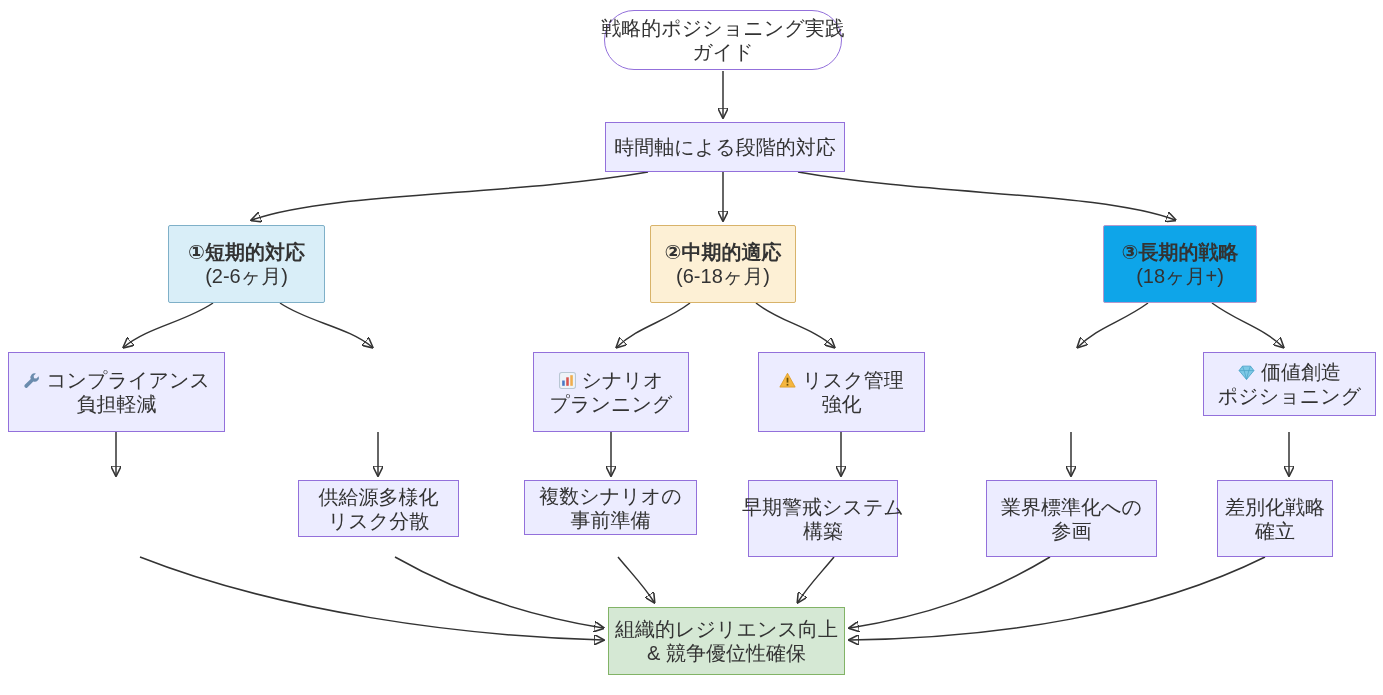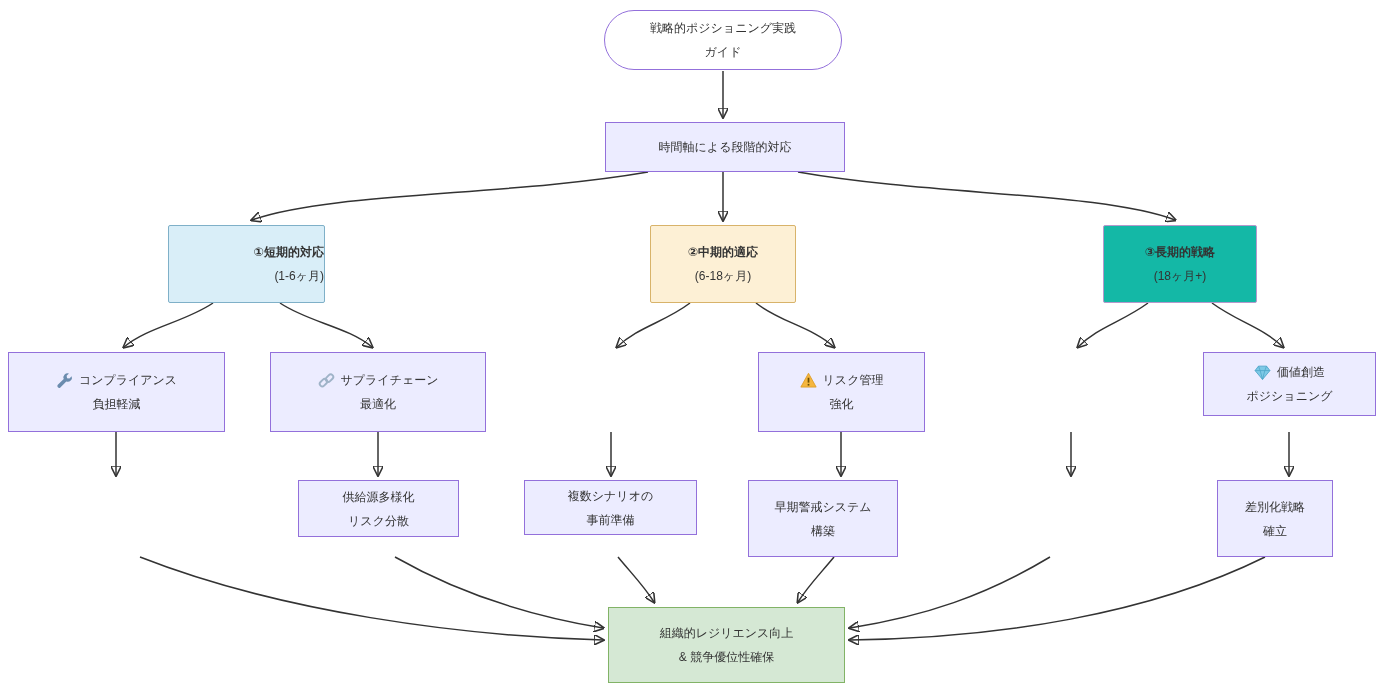--- a/index.html
+++ b/index.html
@@ -12,30 +12,30 @@
     background:#ffffff;
   }
   .edges{position:absolute;left:0;top:0;z-index:1;}
   .edges path{fill:none;stroke:#333333;stroke-width:1.5;}
   .node{
     position:absolute;z-index:2;
     display:flex;flex-direction:column;align-items:center;justify-content:center;
     box-sizing:border-box;
     background:#ECECFF;
     border:1px solid #9370DB;
-    font-size:12px;line-height:24px;
+    font-size:20px;line-height:24px;
     text-align:center;
   }
   .node .line{display:flex;align-items:center;justify-content:center;gap:6px;white-space:nowrap;}
   .pill{border-radius:30px;background:#ffffff;}
   .phase{border-radius:2px;}
   .phase .title{font-weight:bold;}
-  .phase-short{background:#d9eef8;border-color:#7fb0c8;align-items:flex-end;}
+  .phase-short{background:#d9eef8;border-color:#7fb0c8;}
   .phase-mid{background:#fdf0d5;border-color:#d8b36a;}
-  .phase-long{background:#14b8a6;border-color:#b598cc;}
+  .phase-long{background:#0ea5e9;border-color:#b598cc;}
   .goal{background:#d5e8d4;border-color:#82b366;}
   .icon{display:inline-flex;align-items:center;justify-content:center;width:17px;height:17px;flex:0 0 auto;}
   .icon svg{width:17px;height:17px;display:block;}
 </style>
 </head>
 <body>
 
 <div class="canvas">
 
   <svg class="edges" width="1383" height="695" viewBox="0 0 1383 695">
@@ -75,21 +75,21 @@
     <div class="line">戦略的ポジショニング実践</div>
     <div class="line">ガイド</div>
   </div>
 
   <div class="node" style="left:605px;top:122px;width:240px;height:50px">
     <div class="line">時間軸による段階的対応</div>
   </div>
 
   <div class="node phase phase-short" style="left:168px;top:225px;width:157px;height:78px">
     <div class="line title">①短期的対応</div>
-    <div class="line">(1-6ヶ月)</div>
+    <div class="line">(2-6ヶ月)</div>
   </div>
   <div class="node phase phase-mid" style="left:650px;top:225px;width:146px;height:78px">
     <div class="line title">②中期的適応</div>
     <div class="line">(6-18ヶ月)</div>
   </div>
   <div class="node phase phase-long" style="left:1103px;top:225px;width:154px;height:78px">
     <div class="line title">③長期的戦略</div>
     <div class="line">(18ヶ月+)</div>
   </div>
 
@@ -98,33 +98,35 @@
       <span class="icon">
         <svg viewBox="0 0 16 16">
             <path d="M14.8 4.0a3.9 3.9 0 0 1-5.1 4.9L4.1 14.5a1.7 1.7 0 0 1-2.4-2.4L7.3 6.5a3.9 3.9 0 0 1 4.9-5.1L10 3.6l.4 2.2 2.2.4 2.2-2.2z" fill="#6b8cae"></path>
           </svg>
       </span>
       <span>コンプライアンス</span>
     </div>
     <div class="line">負担軽減</div>
   </div>
 
-  <div class="node" style="left:270px;top:352px;width:216px;height:80px">
+
+  <div class="node" style="left:533px;top:352px;width:156px;height:80px">
     <div class="line">
       <span class="icon">
-        <svg viewBox="0 0 16 16" fill="none" stroke="#9fb3c8" stroke-width="1.8">
-          <rect x="1.2" y="7.6" width="8" height="4.8" rx="2.4" transform="rotate(-45 5.2 10)"></rect>
-          <rect x="6.8" y="3.4" width="8" height="4.8" rx="2.4" transform="rotate(-45 10.8 5.8)"></rect>
+        <svg viewBox="0 0 16 16">
+          <rect x="0.5" y="0.5" width="15" height="15" rx="2" fill="#eef3f8" stroke="#b9c7d4" stroke-width="1"></rect>
+          <rect x="3" y="8" width="2.4" height="5" fill="#4a78c5"></rect>
+          <rect x="6.8" y="5" width="2.4" height="8" fill="#d9534f"></rect>
+          <rect x="10.6" y="3" width="2.4" height="10" fill="#f0ad4e"></rect>
         </svg>
       </span>
-      <span>サプライチェーン</span>
+      <span>シナリオ</span>
     </div>
-    <div class="line">最適化</div>
+    <div class="line">プランニング</div>
   </div>
-
 
   <div class="node" style="left:758px;top:352px;width:167px;height:80px">
     <div class="line">
       <span class="icon">
         <svg viewBox="0 0 16 16">
           <path d="M8 1.2 15.2 14.2H0.8z" fill="#f5b63f" stroke="#dd9b24" stroke-width="0.8"></path>
           <rect x="7.2" y="5.4" width="1.6" height="4.6" fill="#6b4e00"></rect>
           <rect x="7.2" y="11.2" width="1.6" height="1.6" fill="#6b4e00"></rect>
         </svg>
       </span>
@@ -152,23 +154,27 @@
     <div class="line">リスク分散</div>
   </div>
   <div class="node" style="left:524px;top:480px;width:173px;height:55px">
     <div class="line">複数シナリオの</div>
     <div class="line">事前準備</div>
   </div>
   <div class="node" style="left:748px;top:480px;width:150px;height:77px">
     <div class="line">早期警戒システム</div>
     <div class="line">構築</div>
   </div>
+  <div class="node" style="left:986px;top:480px;width:171px;height:77px">
+    <div class="line">業界標準化への</div>
+    <div class="line">参画</div>
+  </div>
   <div class="node" style="left:1217px;top:480px;width:116px;height:77px">
     <div class="line">差別化戦略</div>
     <div class="line">確立</div>
   </div>
 
-  <div class="node goal" style="left:608px;top:607px;width:237px;height:76px">
+  <div class="node goal" style="left:608px;top:607px;width:237px;height:68px">
     <div class="line">組織的レジリエンス向上</div>
     <div class="line">&amp; 競争優位性確保</div>
   </div>
 
 </div>
 
 </body></html>

